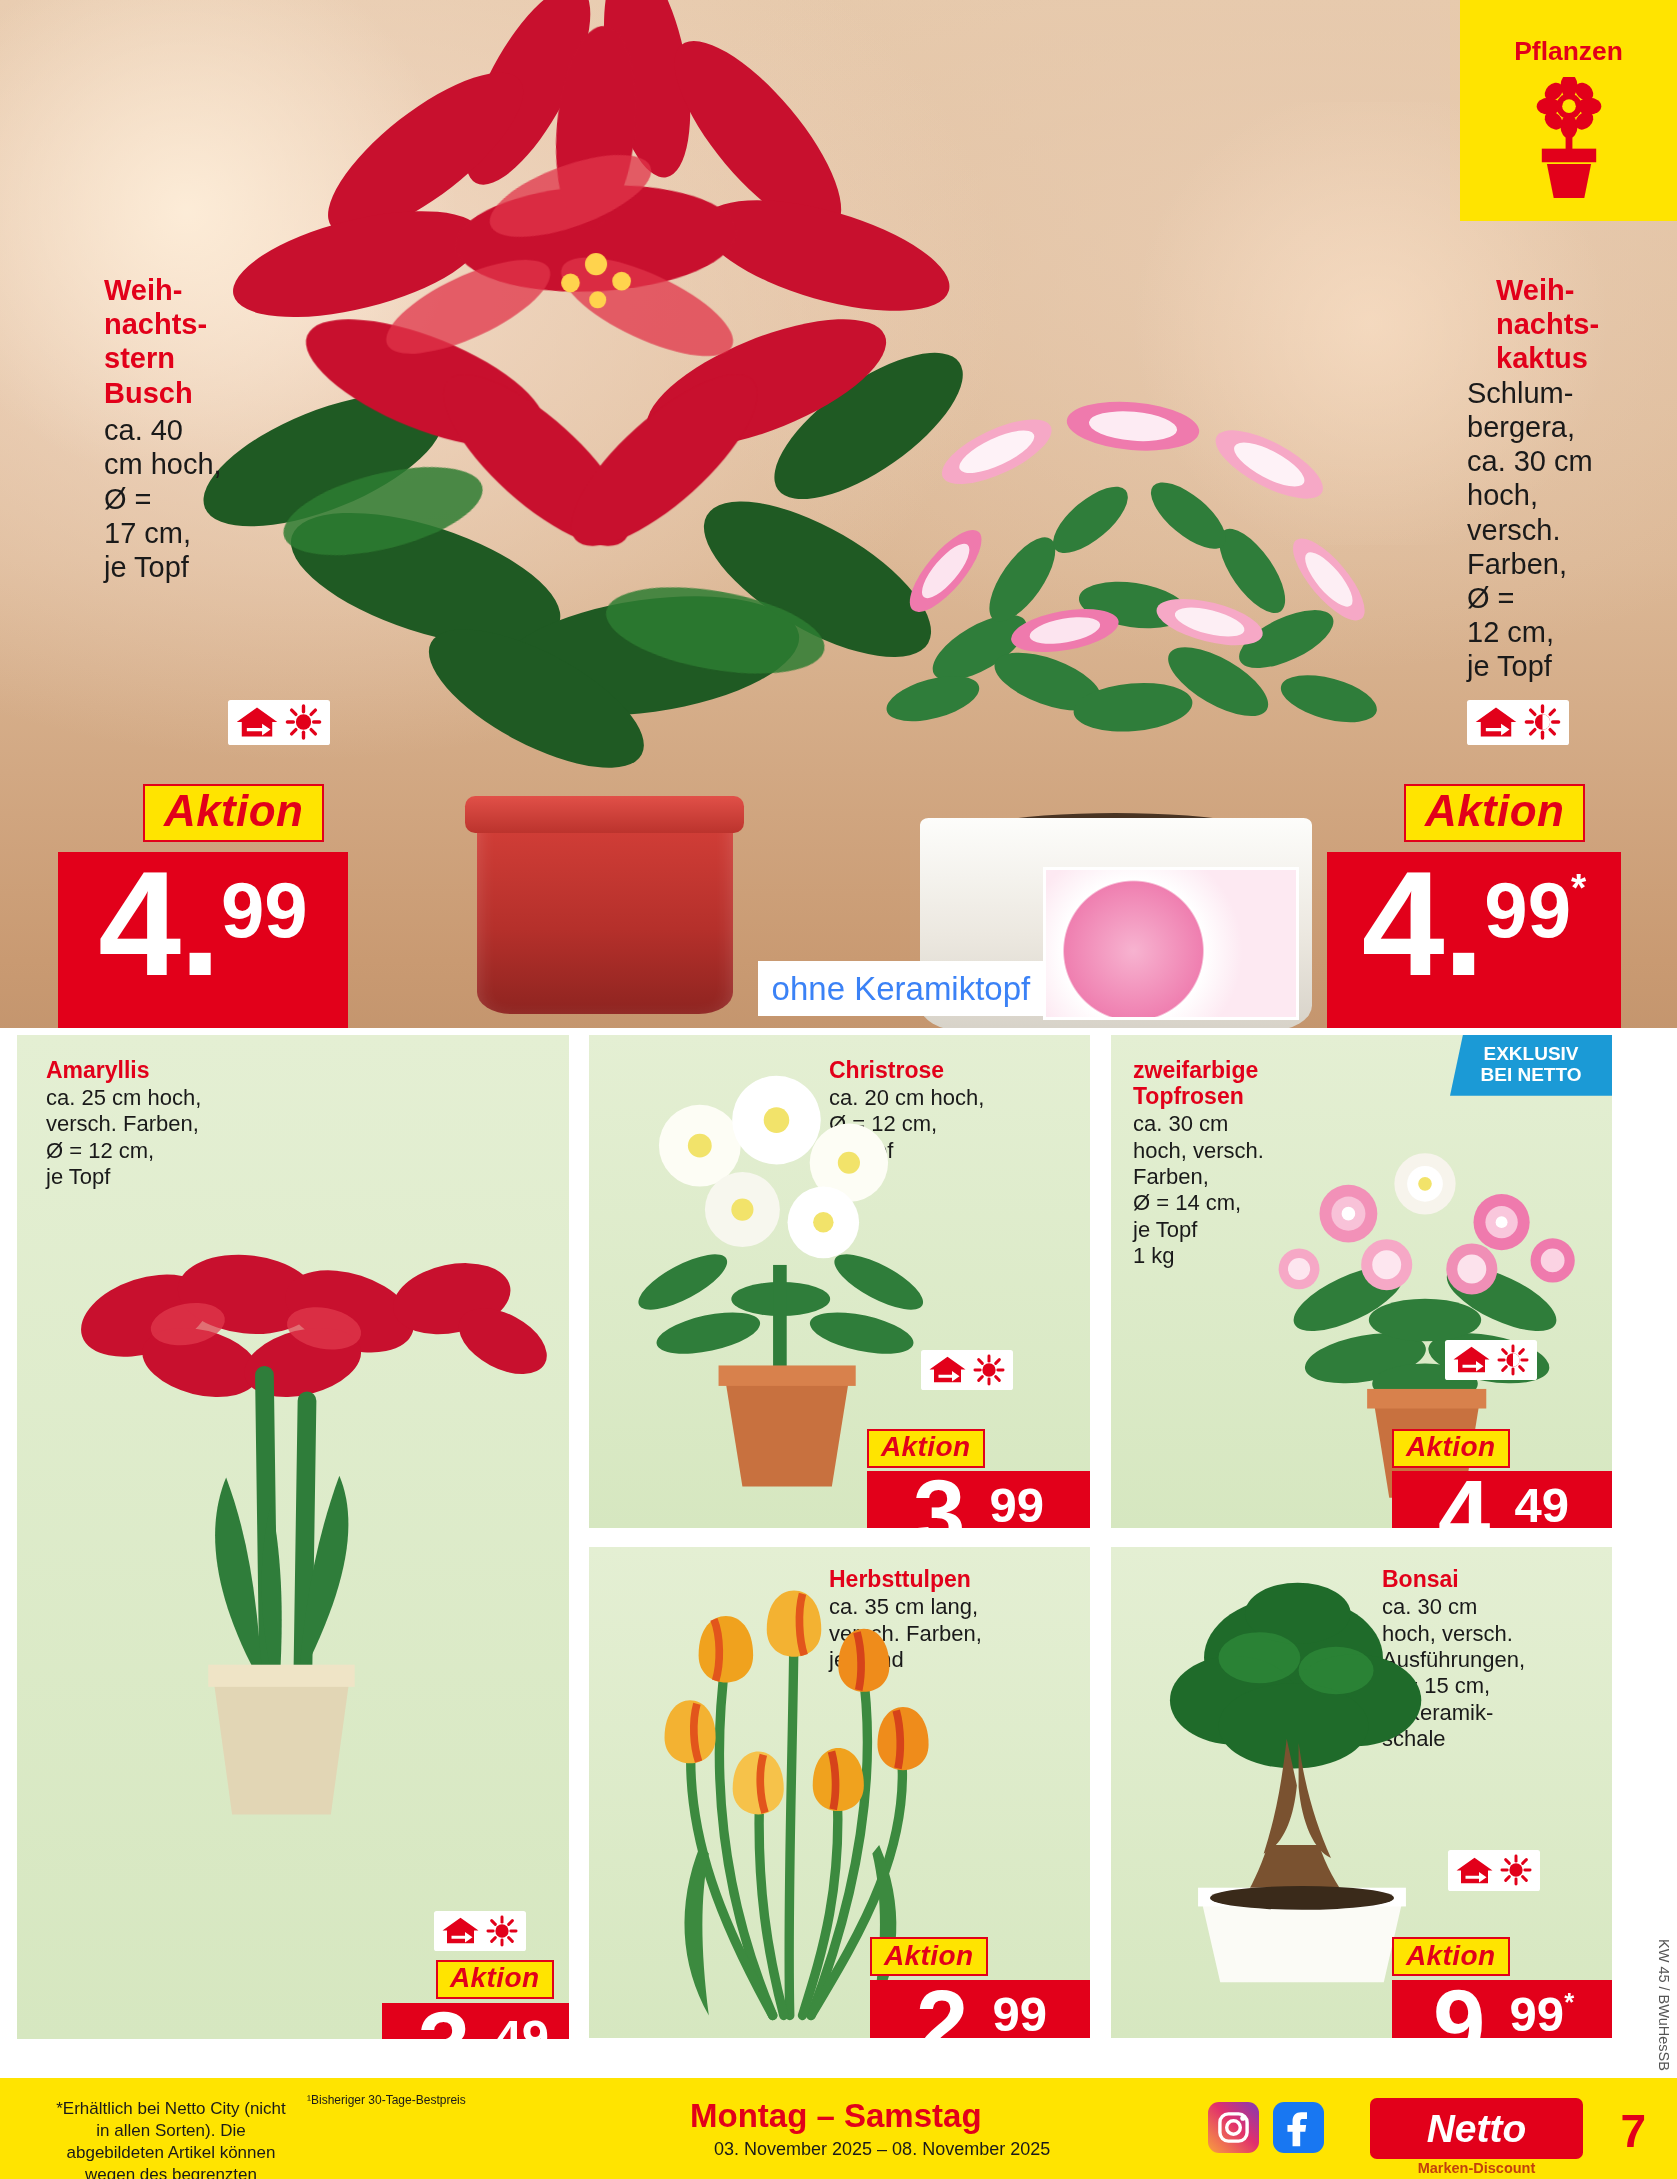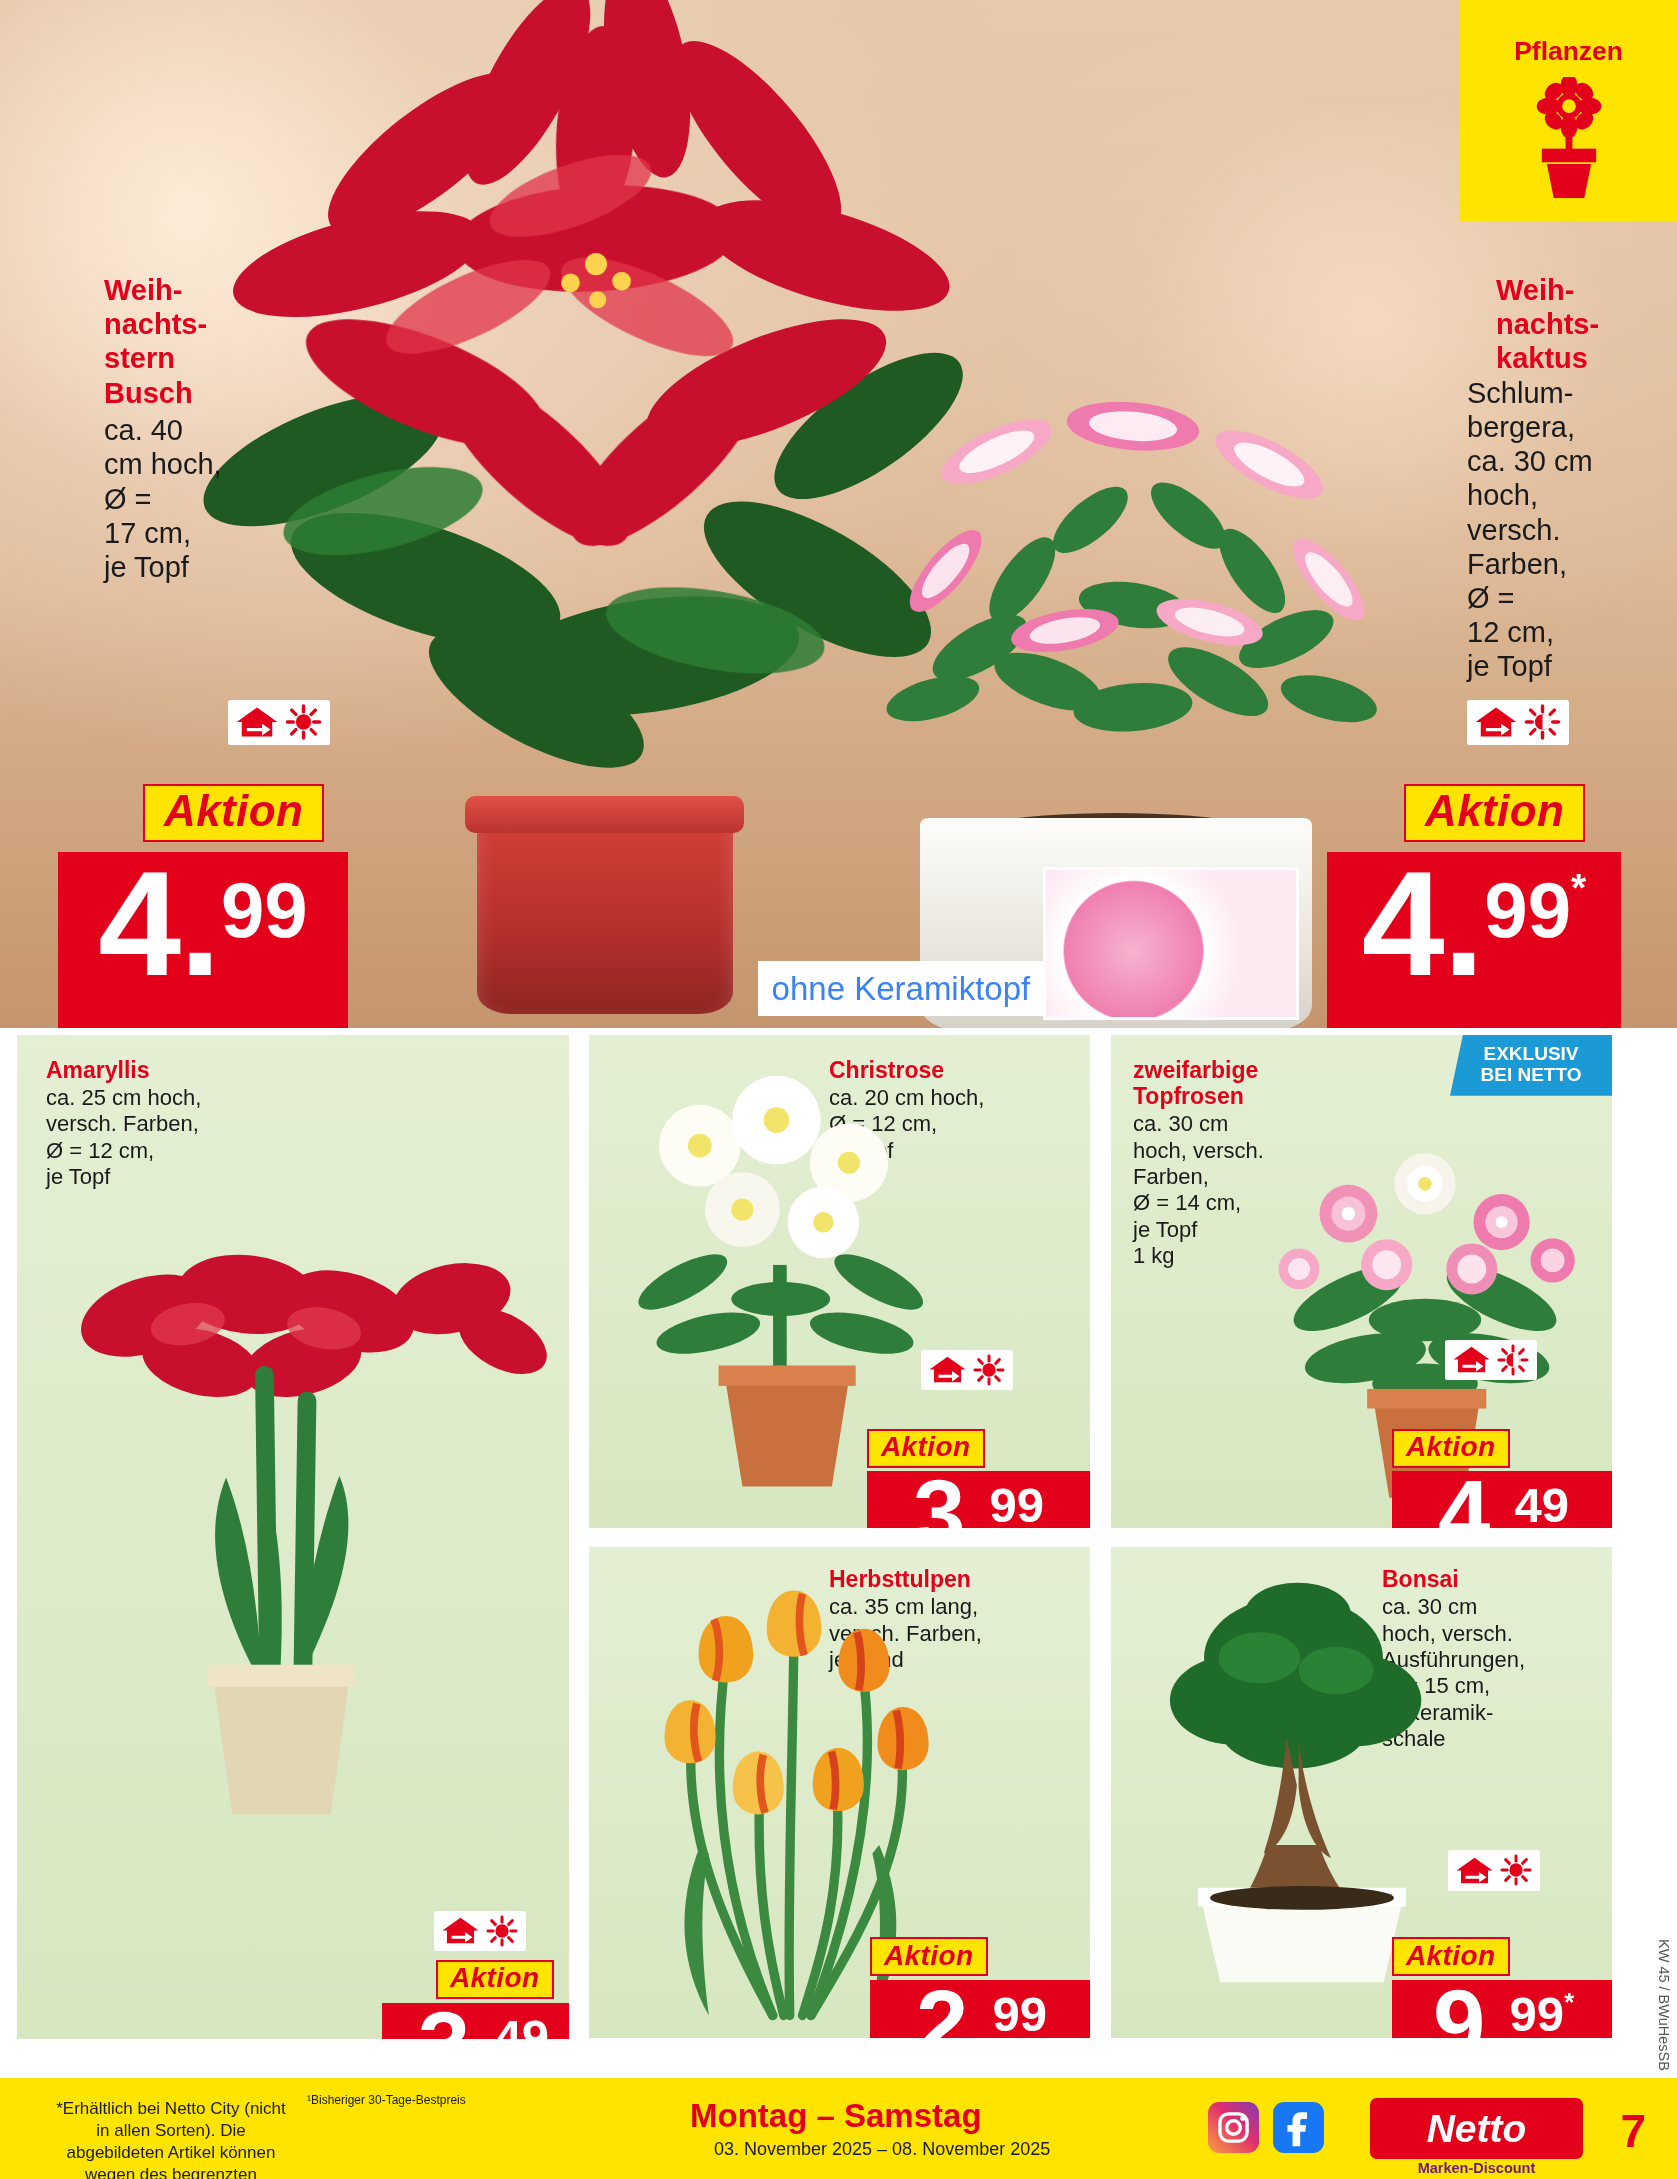--- a/index.html
+++ b/index.html
@@ -140,21 +140,21 @@
   .footer-days { position:absolute; left:690px; top:19px; color:#e2001a; font-weight:bold; font-size:33px; }
   .footer-dates { position:absolute; left:714px; top:61px; color:#1a1a1a; font-size:18px; }
   .soc { position:absolute; top:24px; width:51px; height:51px; border-radius:11px; }
   .netto-logo {
     position:absolute; right:94px; top:20.4px; width:213px; height:61px;
     background:#e2001a; border-radius:6.8px; color:#fff;
     display:flex; align-items:center; justify-content:center;
     font-weight:bold; font-style:italic; font-size:39px;
     box-shadow: 0 0 0 4.3px #ffe400;
   }
-  .netto-sub { position:absolute; right:94px; top:82px; width:213px; text-align:center; color:#701a75; font-size:14.5px; font-weight:bold; }
+  .netto-sub { position:absolute; right:94px; top:82px; width:213px; text-align:center; color:#c2410c; font-size:14.5px; font-weight:bold; }
   .page-num { position:absolute; right:31px; top:25.6px; color:#e2001a; font-weight:bold; font-size:46px; }
   .side-code {
     position:absolute; right:5.1px; bottom:109px;
     writing-mode: vertical-rl; color:#555; font-size:14.5px;
   }
 </style>
 </head>
 <body>
 
 <div class="page">

